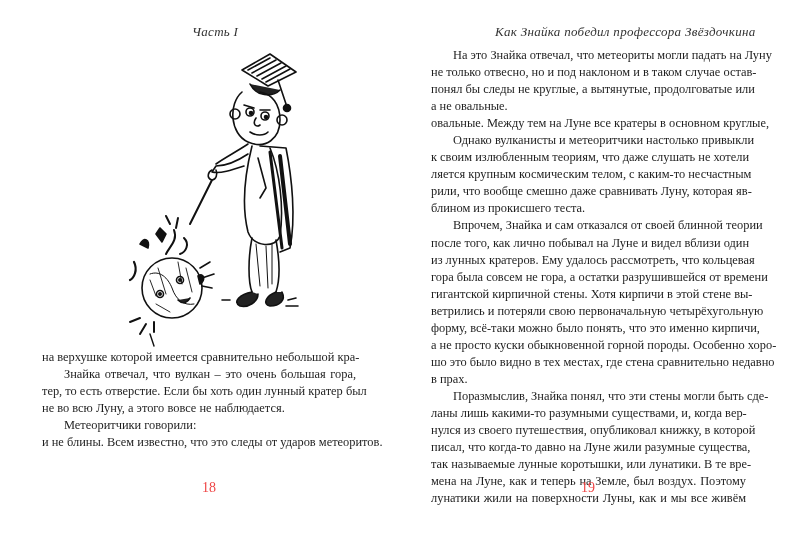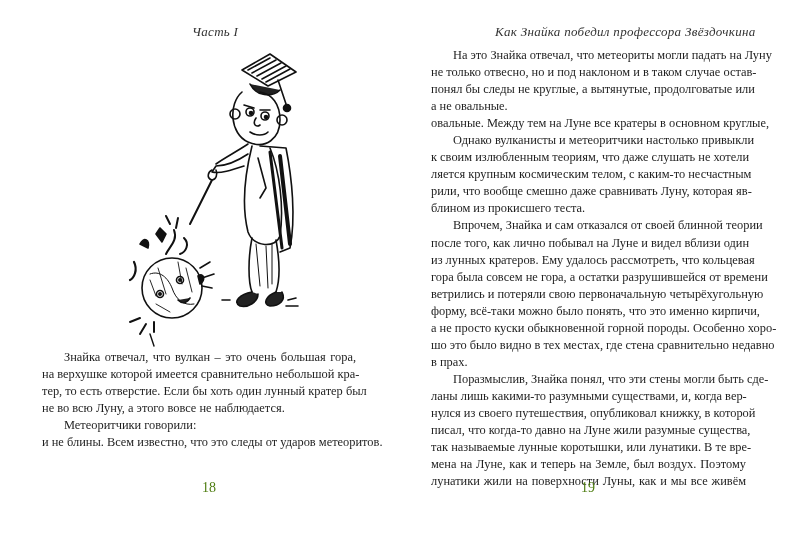--- a/index.html
+++ b/index.html
@@ -31,21 +31,21 @@
   .right .text-block { left: 31px; top: 47px; width: 315px; }
   .text-block .line {
     display: block; white-space: nowrap; text-align: justify;
     text-align-last: justify; height: 17.05px;
   }
   .text-block .line.last { text-align-last: left; }
   .text-block .line.indent { padding-left: 22px; }
   .folio {
     position: absolute; top: 480px;
     font-family: "Liberation Serif", "DejaVu Serif", serif;
-    font-size: 14px; color: #4d7c0f;
+    font-size: 14px; color: #ef4444;
   }
   .left .folio { left: 202px; }
   .right .folio { left: 181px; }
   .illustration { position: absolute; left: 120px; top: 48px; width: 190px; height: 300px; }
 </style>
 </head>
 <body>
 
 <div class="page left">
   <div class="running-head">Часть I</div>
@@ -110,22 +110,22 @@
         <path d="M14 214 C18 222 14 230 10 232" stroke-width="2.2"></path>
         <path d="M80 220 L90 214 M82 230 L94 226 M82 238 L92 240"></path>
         <path d="M78 228 C84 224 86 232 80 236 Z" fill="#111"></path>
         <path d="M20 270 L10 274 M26 276 L20 286 M34 274 L34 284" stroke-width="2"></path>
         <path d="M30 286 L34 298" stroke-width="1.4"></path>
       </g>
     </svg>
   </div>
 
   <div class="text-block">
+    <span class="line">на верхушке которой имеется сравнительно небольшой кра-</span>
     <span class="line indent">Знайка отвечал, что вулкан – это очень большая гора,</span>
-    <span class="line">на верхушке которой имеется сравнительно небольшой кра-</span>
     <span class="line">тер, то есть отверстие. Если бы хоть один лунный кратер был</span>
     <span class="line last">не во всю Луну, а этого вовсе не наблюдается.</span>
     <span class="line indent last">Метеоритчики говорили:</span>
     <span class="line last">и не блины. Всем известно, что это следы от ударов метеоритов.</span>
   </div>
 
   <div class="folio">18</div>
 </div>
 
 <div class="page right">
@@ -139,20 +139,21 @@
     <span class="line">овальные. Между тем на Луне все кратеры в основном круглые,</span>
     <span class="line indent">Однако вулканисты и метеоритчики настолько привыкли</span>
     <span class="line">к своим излюбленным теориям, что даже слушать не хотели</span>
     <span class="line">ляется крупным космическим телом, с каким-то несчастным</span>
     <span class="line">рили, что вообще смешно даже сравнивать Луну, которая яв-</span>
     <span class="line last">блином из прокисшего теста.</span>
     <span class="line indent">Впрочем, Знайка и сам отказался от своей блинной теории</span>
     <span class="line">после того, как лично побывал на Луне и видел вблизи один</span>
     <span class="line">из лунных кратеров. Ему удалось рассмотреть, что кольцевая</span>
     <span class="line">гора была совсем не гора, а остатки разрушившейся от времени</span>
+    <span class="line">гигантской кирпичной стены. Хотя кирпичи в этой стене вы-</span>
     <span class="line">ветрились и потеряли свою первоначальную четырёхугольную</span>
     <span class="line">форму, всё-таки можно было понять, что это именно кирпичи,</span>
     <span class="line">а не просто куски обыкновенной горной породы. Особенно хоро-</span>
     <span class="line">шо это было видно в тех местах, где стена сравнительно недавно</span>
     <span class="line last">в прах.</span>
     <span class="line indent">Поразмыслив, Знайка понял, что эти стены могли быть сде-</span>
     <span class="line">ланы лишь какими-то разумными существами, и, когда вер-</span>
     <span class="line">нулся из своего путешествия, опубликовал книжку, в которой</span>
     <span class="line">писал, что когда-то давно на Луне жили разумные существа,</span>
     <span class="line">так называемые лунные коротышки, или лунатики. В те вре-</span>

